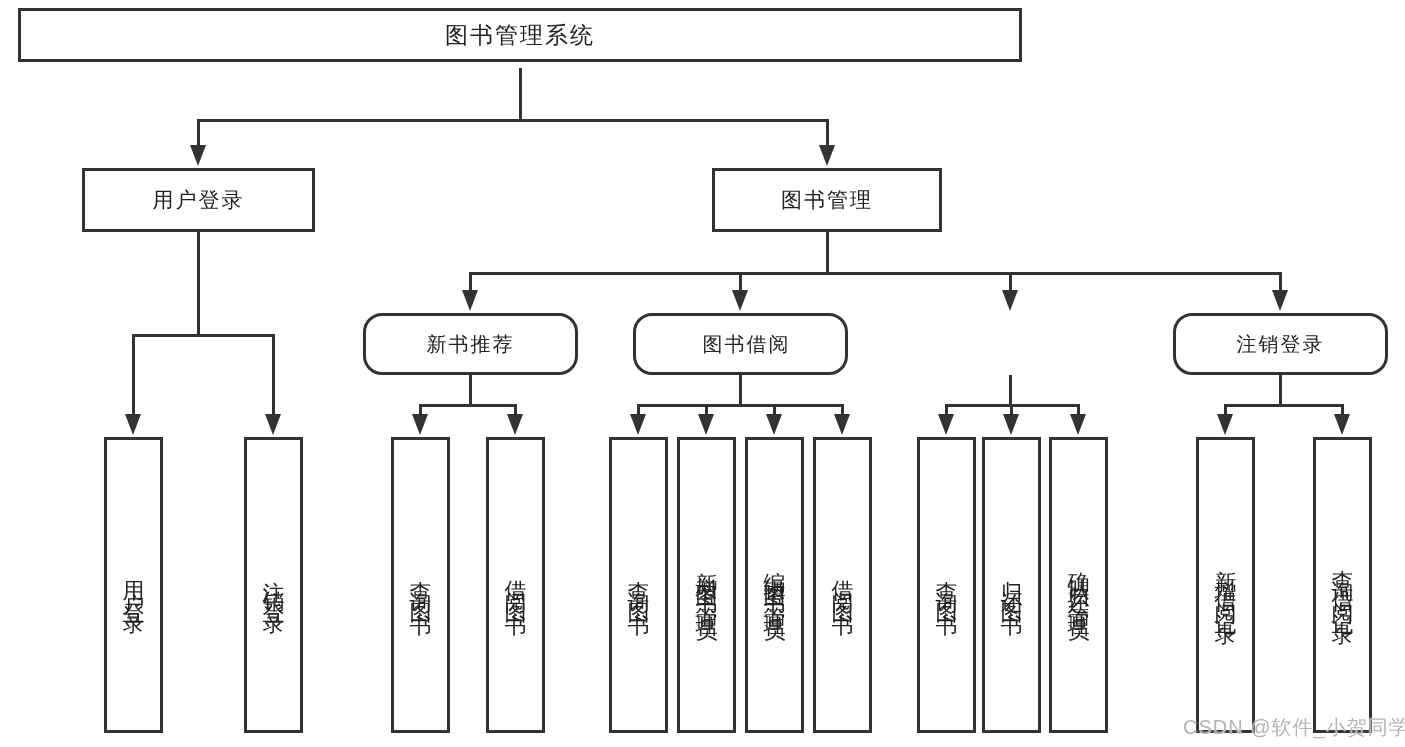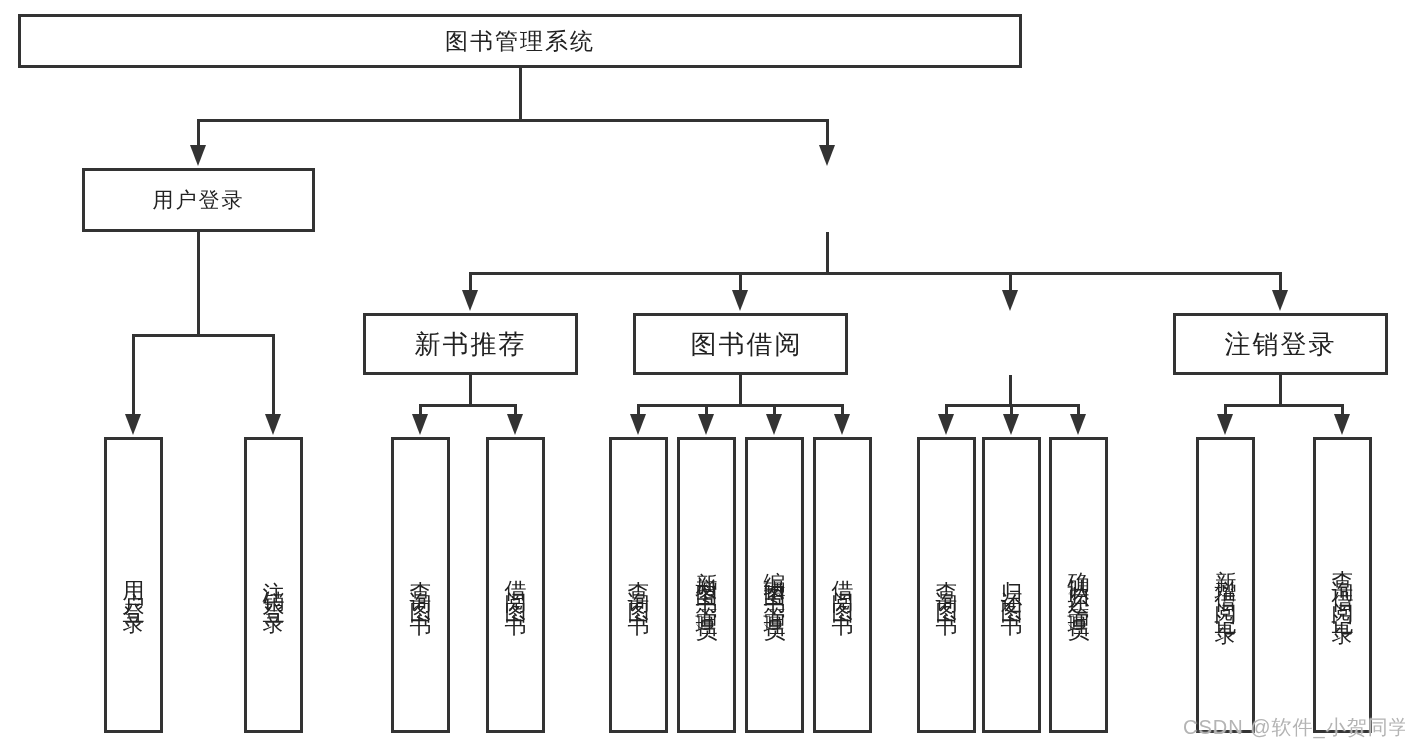--- a/index.html
+++ b/index.html
@@ -19,21 +19,21 @@
     background: #ffffff;
     display: flex;
     align-items: center;
     justify-content: center;
     text-align: center;
     letter-spacing: 2px;
     color: #222222;
   }
   .root  { font-size: 23px; }
   .lvl2  { font-size: 21px; }
-  .lvl3  { font-size: 26px; }
+  .lvl3  { font-size: 20px; border-radius: 19px; }
   .leaf {
     position: absolute;
     box-sizing: border-box;
     border: 3px solid #333333;
     background: #ffffff;
     width: 59px;
     height: 296px;
     top: 437px;
     display: flex;
     align-items: center;
@@ -67,23 +67,24 @@
     text-shadow: 0 0 2px #ffffff;
     white-space: nowrap;
     z-index: 5;
   }
 </style>
 </head>
 <body>
 
 <div class="canvas">
 
-  <div class="node root" style="left:18px; top:14px; width:1004px; height:54px;">图书管理系统</div>
+  <div class="node root" style="left:18px; top:8px; width:1004px; height:54px;">图书管理系统</div>
 
   <div class="node lvl2" style="left:82px; top:168px; width:233px; height:64px;">用户登录</div>
+  <div class="node lvl2" style="left:712px; top:168px; width:230px; height:64px;">图书管理</div>
 
   <div class="node lvl3" style="left:363px; top:313px; width:215px; height:62px;">新书推荐</div>
   <div class="node lvl3" style="left:633px; top:313px; width:215px; height:62px;padding-left:12px;">图书借阅</div>
   <div class="node lvl3" style="left:1173px; top:313px; width:215px; height:62px;">注销登录</div>
 
   <div class="leaf" style="left:104px;">
     <span>用户登录</span>
     </div>
   <div class="leaf" style="left:244px;">
     <span>注销登录</span>

